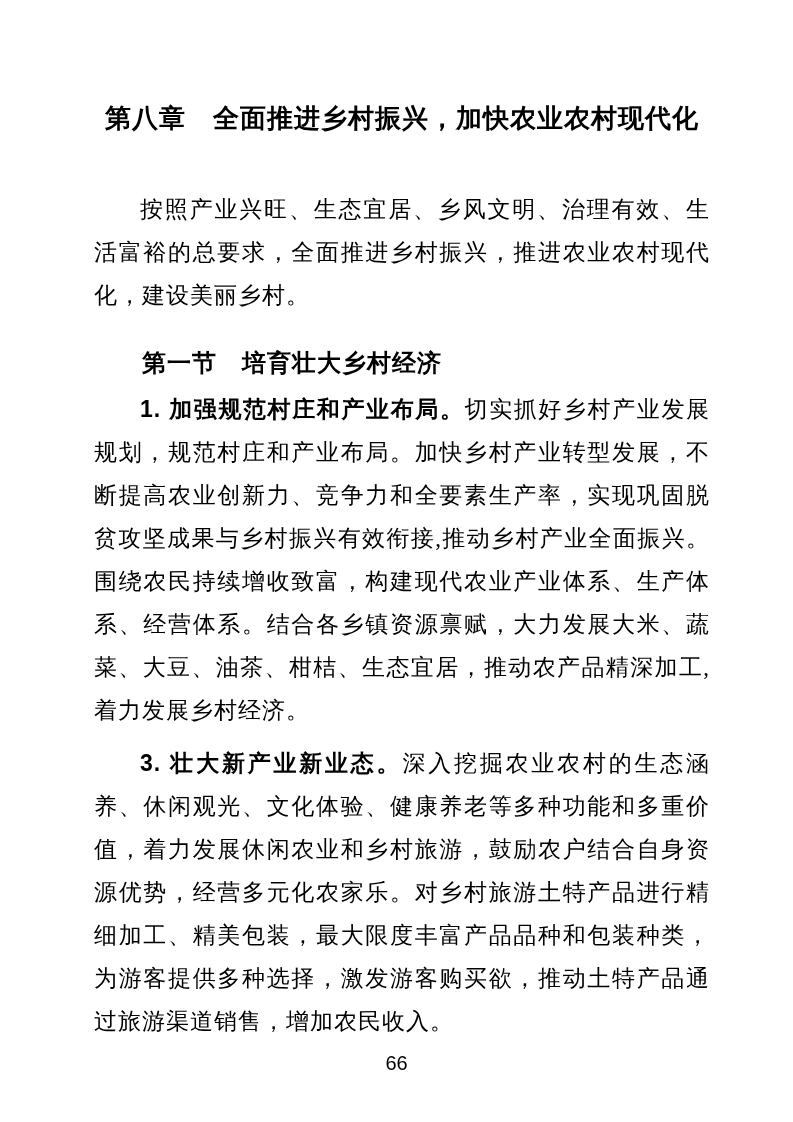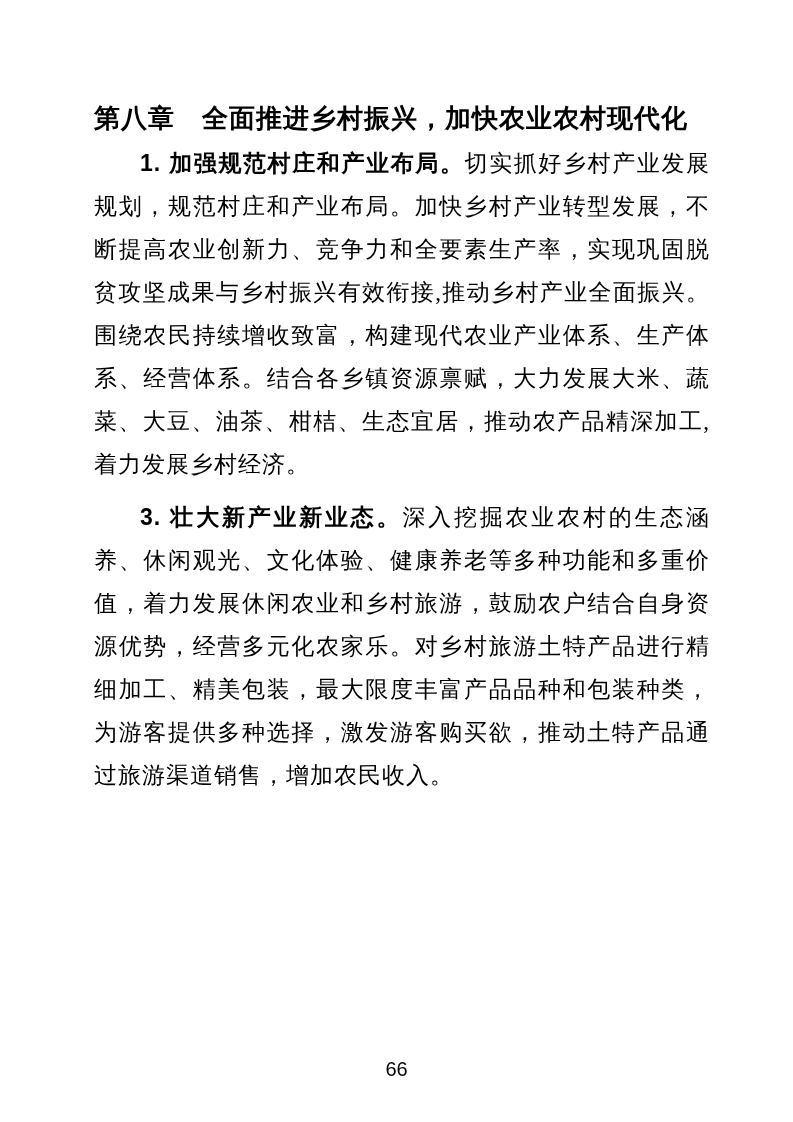--- a/index.html
+++ b/index.html
@@ -14,20 +14,21 @@
     padding: 102px 83px 0 94px;
     font-family: "Liberation Serif", serif;
     overflow: hidden;
   }
   .chapter-title {
     margin: 0;
     font-family: "Liberation Sans", sans-serif;
     font-weight: 700;
     font-size: 26px;
     line-height: 32px;
+    text-align: center;
     letter-spacing: 1px;
   }
   .intro {
     margin: 54px 0 0 0;
     font-size: 23px;
     line-height: 43px;
     text-align: justify;
     text-indent: 2em;
     letter-spacing: 1px;
   }
@@ -49,37 +50,39 @@
     letter-spacing: 1px;
   }
   .para.second { margin-top: 10px; }
   .para .lead {
     font-family: "Liberation Sans", sans-serif;
     font-weight: 700;
     margin-top: 40px;
   }
   .page-number {
     position: absolute;
-    bottom: 40px;
+    bottom: 46px;
     left: 0;
     right: 0;
     text-align: center;
     font-family: "Liberation Sans", sans-serif;
     font-size: 20px;
     line-height: 26px;
   }
 </style>
 </head>
 <body>
 
 <div class="page">
 
   <h1 class="chapter-title">第八章　全面推进乡村振兴，加快农业农村现代化</h1>
 
+  <p class="intro">按照产业兴旺、生态宜居、乡风文明、治理有效、生活富裕的总要求，全面推进乡村振兴，推进农业农村现代化，建设美丽乡村。</p>
 
+  <h2 class="section-heading">第一节　培育壮大乡村经济</h2>
 
   <p class="para"><span class="lead">1. 加强规范村庄和产业布局。</span><span>切实抓好乡村产业发展规划，规范村庄和产业布局。加快乡村产业转型发展，不断提高农业创新力、竞争力和全要素生产率，实现巩固脱贫攻坚成果与乡村振兴有效衔接,推动乡村产业全面振兴。围绕农民持续增收致富，构建现代农业产业体系、生产体系、经营体系。结合各乡镇资源禀赋，大力发展大米、蔬菜、大豆、油茶、柑桔、生态宜居，推动农产品精深加工,着力发展乡村经济。</span></p>
 
   <p class="para second"><span class="lead">3. 壮大新产业新业态。</span><span>深入挖掘农业农村的生态涵养、休闲观光、文化体验、健康养老等多种功能和多重价值，着力发展休闲农业和乡村旅游，鼓励农户结合自身资源优势，经营多元化农家乐。对乡村旅游土特产品进行精细加工、精美包装，最大限度丰富产品品种和包装种类，为游客提供多种选择，激发游客购买欲，推动土特产品通过旅游渠道销售，增加农民收入。</span></p>
 
   <div class="page-number">66</div>
 
 </div>
 
 </body></html>

